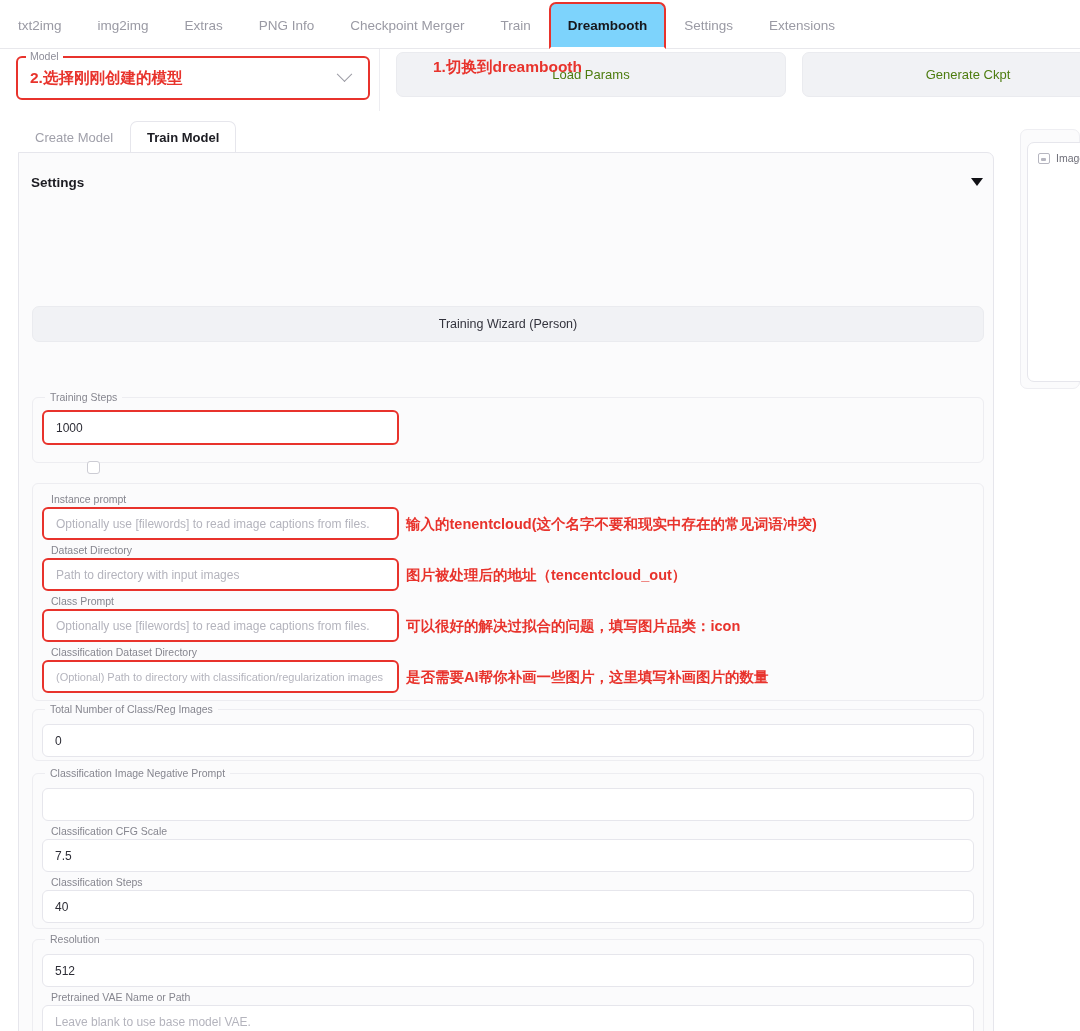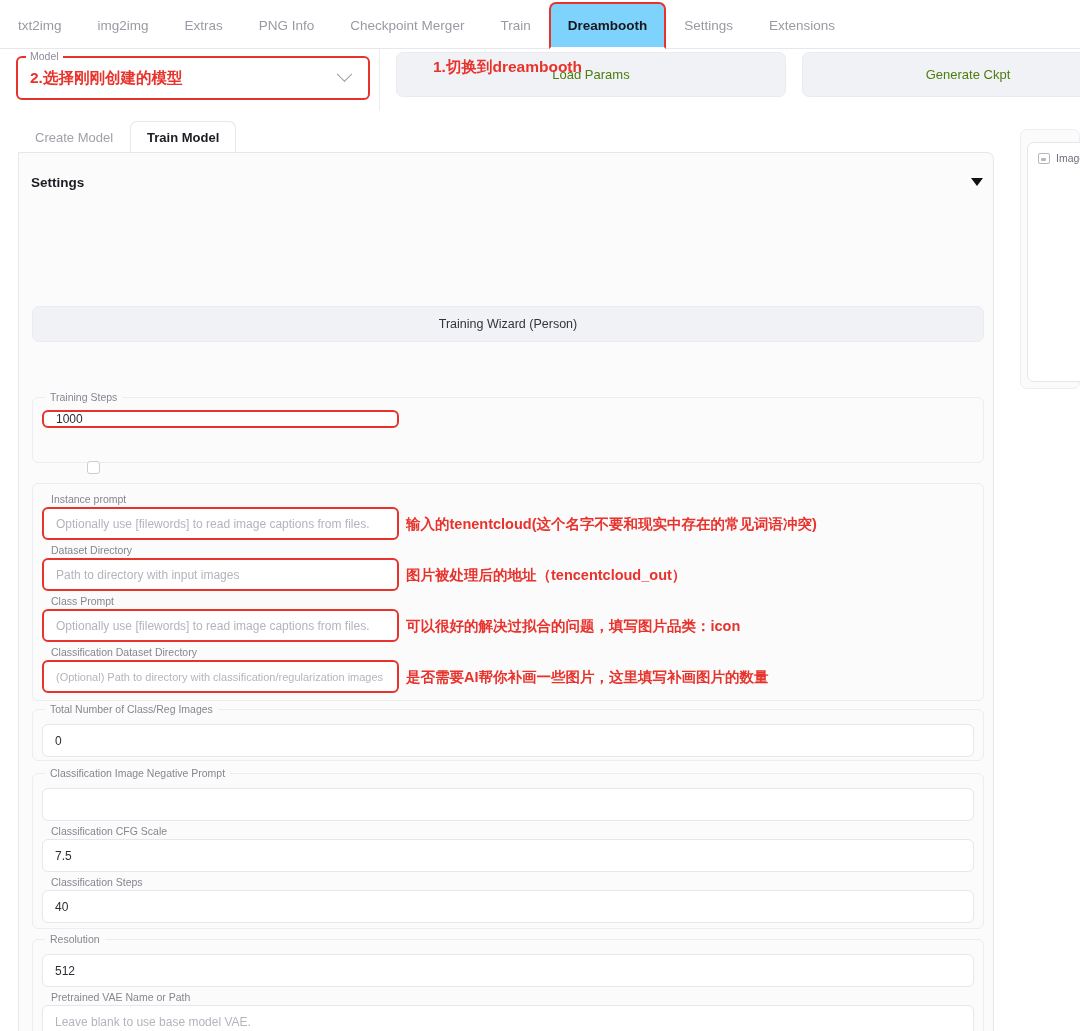--- a/index.html
+++ b/index.html
@@ -289,21 +289,21 @@
       <div class="tri-down"></div>
     </div>
 
   </div>
 
   <div class="wizbtn" id="wiz-person">Training Wizard (Person)</div>
 
   <div class="fb-outer" style="left:32px; top:286px; width:952px; height:66px;">
     <div class="fb-legend" style="top:-7px;">Training Steps</div>
   </div>
-  <div class="fb" style="left:42px; top:299px; width:357px; height:18px;">
+  <div class="fb" style="left:42px; top:299px; width:357px; height:35px;">
     <div class="fb-input redbox">1000</div>
   </div>
 
   <div class="cb-row" style="left:45px; top:350px;flex-direction:column;">
     <div class="cb"></div>
     <div class="cb-label">Use Concepts List</div>
   </div>
 
   <div class="fb-outer" style="left:32px; top:372px; width:952px; height:218px;"></div>
 

